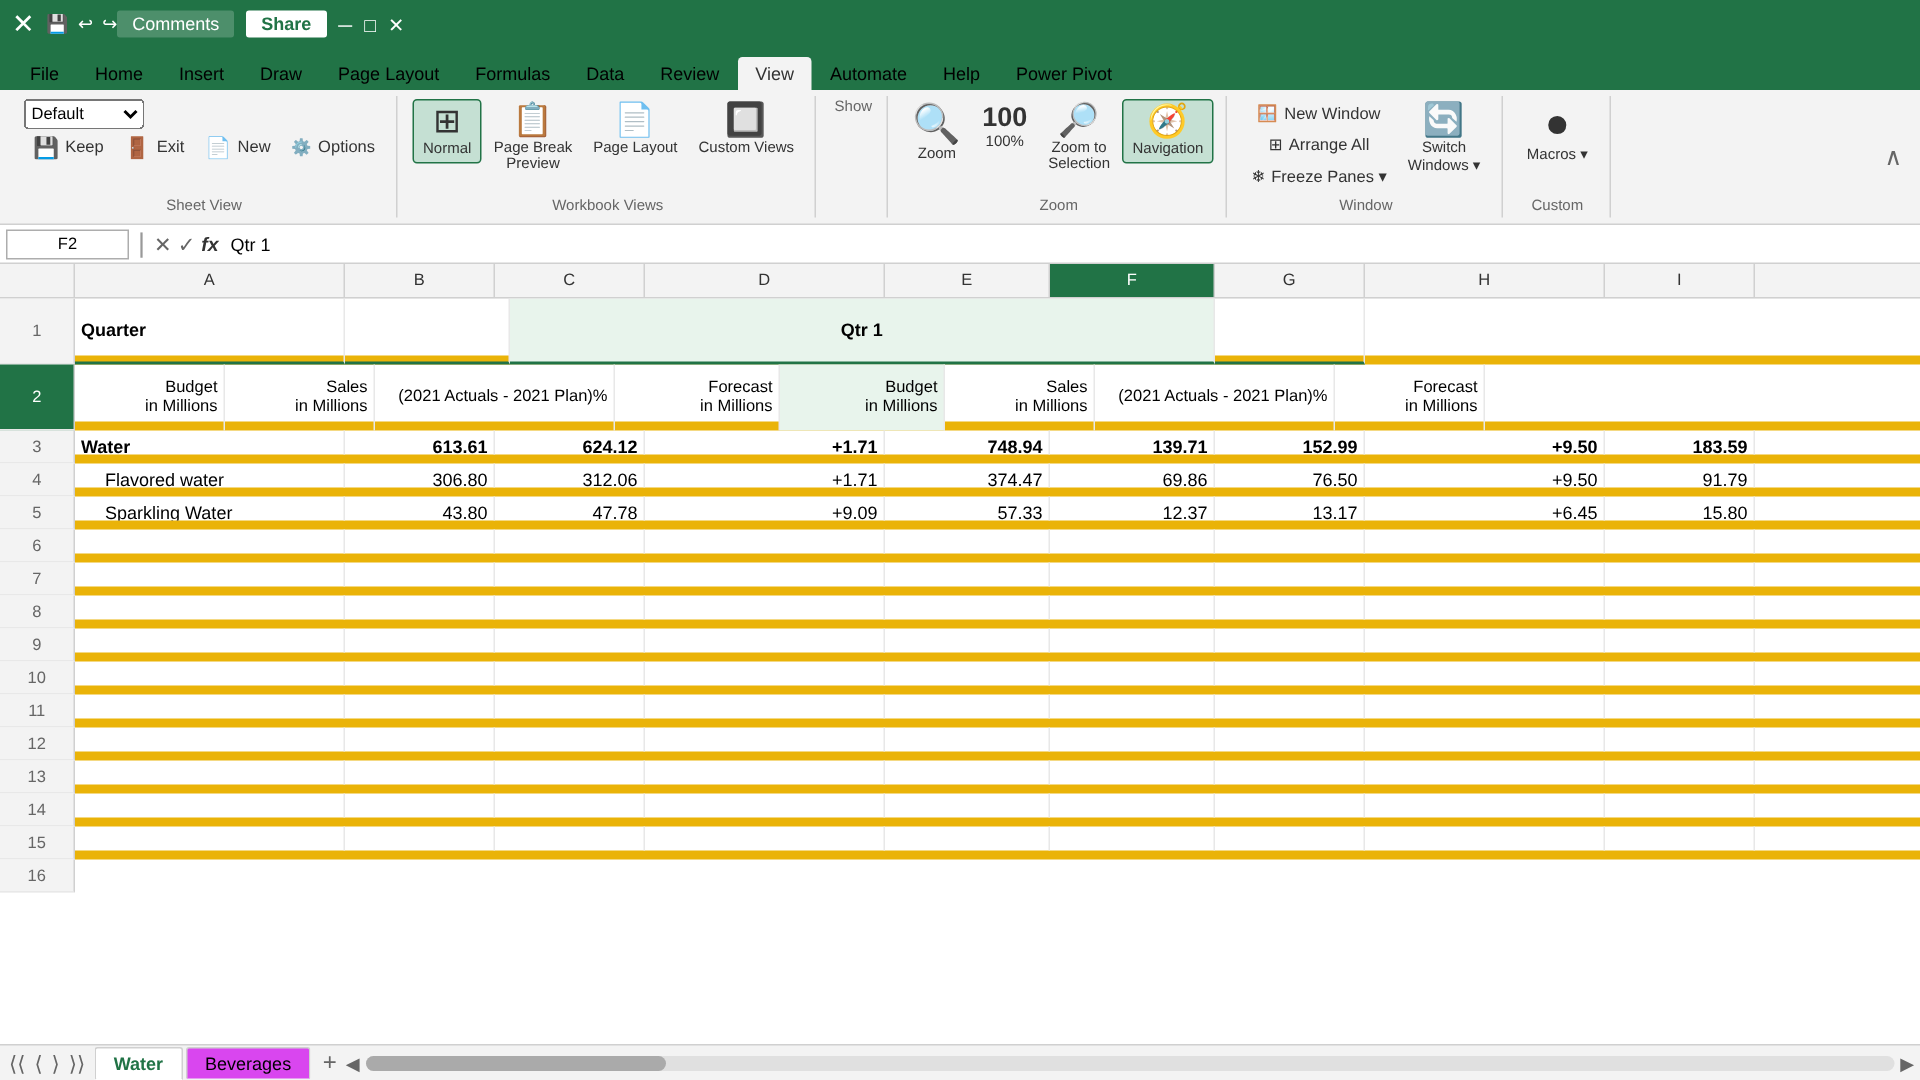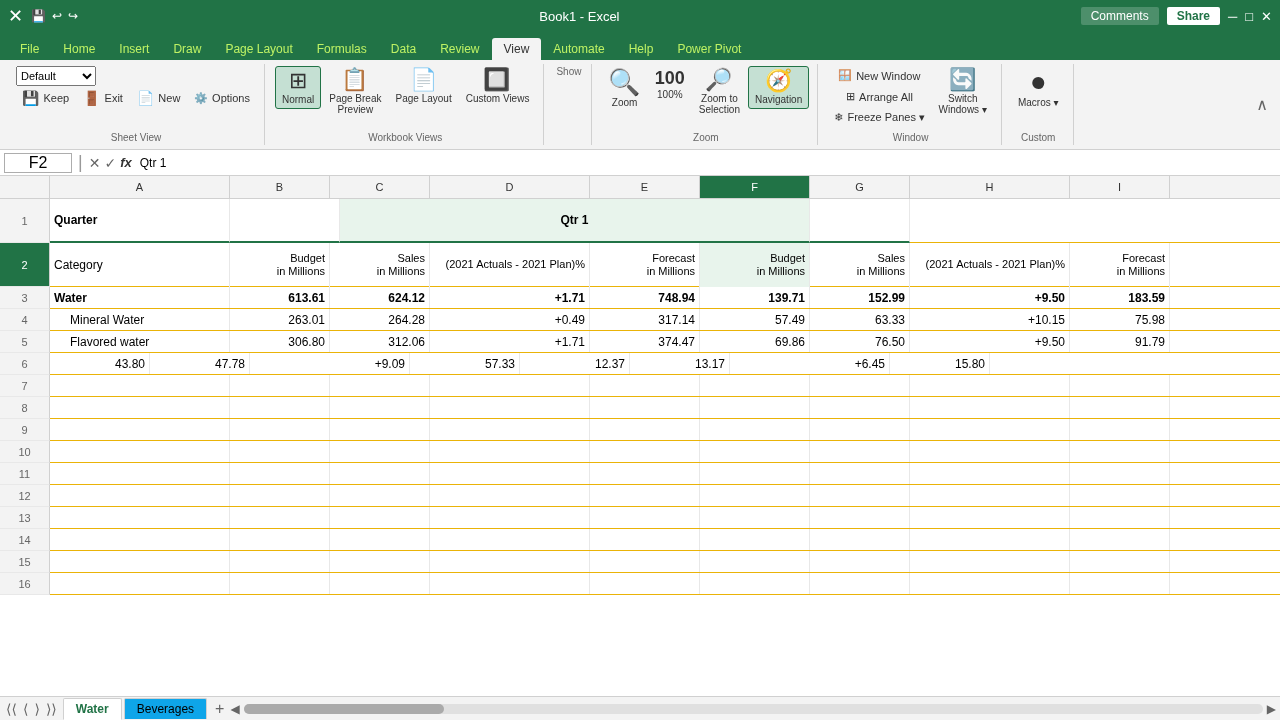--- a/index.html
+++ b/index.html
@@ -7,93 +7,92 @@
 
     
     .title-bar { height: 32px; background: #217346; display: flex; align-items: center; padding: 0 8px; color: white; font-size: 13px; }
     .title-bar-left { display: flex; gap: 8px; align-items: center; }
     .title-bar-center { flex: 1; text-align: center; font-size: 13px; }
     .title-bar-right { display: flex; gap: 8px; align-items: center; justify-content: flex-end; }
     .title-btn { background: rgba(255,255,255,0.2); border: none; color: white; padding: 2px 10px; border-radius: 2px; cursor: pointer; font-size: 12px; }
 
     
     .ribbon-tabs { height: 28px; background: #217346; display: flex; align-items: flex-end; padding: 0 8px; }
-    .ribbon-tab { padding: 4px 12px; color: #bef264; font-size: 12px; cursor: pointer; border-radius: 3px 3px 0 0; }
+    .ribbon-tab { padding: 4px 12px; color: #000000; font-size: 12px; cursor: pointer; border-radius: 3px 3px 0 0; }
     .ribbon-tab.active { background: #f3f3f3; color: #333; }
 
     
     .ribbon { background: #f3f3f3; border-bottom: 1px solid #d0d0d0; padding: 4px 8px; display: flex; gap: 2px; align-items: stretch; height: 90px; }
     .ribbon-group { display: flex; flex-direction: column; align-items: center; border-right: 1px solid #d0d0d0; padding: 0 8px; min-width: fit-content; }
     .ribbon-group-items { display: flex; gap: 2px; align-items: flex-start; flex: 1; padding: 2px 0; }
     .ribbon-group-label { font-size: 10px; color: #666; padding: 2px; text-align: center; }
     .ribbon-btn { display: flex; flex-direction: column; align-items: center; justify-content: center; padding: 3px 6px; border: none; background: none; cursor: pointer; border-radius: 3px; font-size: 10px; color: #333; gap: 2px; min-width: 36px; }
     .ribbon-btn.active { background: #c5e0d3; border: 1px solid #217346; }
     .ribbon-btn-icon { font-size: 18px; line-height: 1; }
     .ribbon-btn-small { flex-direction: row; padding: 3px 6px; font-size: 11px; min-width: auto; gap: 4px; }
     .ribbon-btn-small .ribbon-btn-icon { font-size: 14px; }
     .checkbox-row { display: flex; align-items: center; gap: 4px; font-size: 11px; color: #333; padding: 1px 2px; cursor: pointer; }
     .checkbox-row input[type=checkbox] { width: 12px; height: 12px; }
 
     
     .formula-bar { height: 26px; background: #fff; border-bottom: 1px solid #d0d0d0; display: flex; align-items: center; padding: 0 4px; gap: 4px; }
-    .name-box { width: 68px; height: 20px; border: 1px solid #adadad; padding: 0 4px; font-size: 16px; text-align: center; }
+    .name-box { width: 82px; height: 20px; border: 1px solid #adadad; padding: 0 4px; font-size: 11px; text-align: center; }
     .formula-controls { display: flex; gap: 4px; align-items: center; color: #666; }
     .formula-input { flex: 1; border: none; outline: none; font-size: 12px; padding: 0 4px; }
 
     
     .spreadsheet-container { display: flex; flex-direction: column; height: calc(720px - 32px - 28px - 90px - 26px - 24px); }
     .grid-wrapper { display: flex; flex-direction: column; height: 100%; }
     .col-headers { display: flex; background: #f3f3f3; border-bottom: 1px solid #d0d0d0; }
     .row-num-header { width: 50px; min-width: 50px; height: 22px; border-right: 1px solid #d0d0d0; background: #f3f3f3; }
     .col-header { height: 22px; border-right: 1px solid #d0d0d0; text-align: center; font-size: 11px; color: #333; line-height: 22px; background: #f3f3f3; flex-shrink: 0; }
     .col-header.selected { background: #217346; color: white; }
 
     .grid-body { display: flex; flex: 1; overflow: auto; }
     .row-nums { width: 50px; min-width: 50px; flex-shrink: 0; }
     .row-num { height: 22px; border-bottom: 1px solid #e8e8e8; border-right: 1px solid #d0d0d0; text-align: center; font-size: 11px; color: #666; line-height: 22px; background: #f3f3f3; }
     .row-num.selected { background: #217346; color: white; }
 
     .grid-cells { flex: 1; }
-    .grid-row { display: flex; border-bottom: 1px solid #eab308; height: 22px; }
+    .grid-row { display: flex; border-bottom: 6px solid #eab308; height: 22px; }
     .cell { border-right: 1px solid #e8e8e8; font-size: 12px; padding: 0 4px; line-height: 22px; overflow: hidden; white-space: nowrap; flex-shrink: 0; }
     .cell.selected { background: #e8f4ec; }
     .cell.bold { font-weight: bold; }
     .cell.right { text-align: right; }
     .cell.center { text-align: center; }
 
     
     .grid-row.tall { height: 44px; }
     .cell.tall { height: 44px; line-height: 1.2; display: flex; align-items: center; padding: 2px 4px; white-space: pre-wrap; flex-shrink: 0; }
     .cell.tall.right { justify-content: flex-end; }
     .cell.tall.center { justify-content: center; }
 
     
     .sheet-tabs { height: 24px; background: #f3f3f3; border-top: 1px solid #d0d0d0; display: flex; align-items: center; padding: 0 4px; gap: 0; }
     .sheet-tab-nav { display: flex; gap: 2px; margin-right: 4px; color: #666; font-size: 14px; }
     .sheet-tab-nav span { cursor: pointer; padding: 0 2px; }
-    .sheet-tab { padding: 3px 12px; font-size: 12px; cursor: pointer; border: 1px solid #d0d0d0; border-bottom: none; background: #0ea5e9; margin-right: 2px; border-radius: 2px 2px 0 0; }
+    .sheet-tab { padding: 3px 12px; font-size: 12px; cursor: pointer; border: 1px solid #d0d0d0; border-bottom: none; background: #d946ef; margin-right: 2px; border-radius: 2px 2px 0 0; }
     .sheet-tab.active { background: #fff; border-bottom: 1px solid #fff; font-weight: bold; color: #217346; }
     .sheet-tab-add { padding: 2px 6px; font-size: 16px; cursor: pointer; color: #666; background: none; border: none; }
     .scrollbar-area { flex: 1; display: flex; align-items: center; }
     .h-scrollbar { flex: 1; height: 10px; background: #e0e0e0; border-radius: 5px; margin: 0 4px; position: relative; }
     .h-scrollbar-thumb { height: 10px; background: #aaa; border-radius: 5px; width: 200px; position: absolute; left: 0; }
   </style>
 </head>
 <body>
 
 <div class="title-bar">
   <div class="title-bar-left">
     <span style="font-size:18px;">✕</span>
     <span style="display:flex;gap:6px;font-size:12px;">
       <span>💾</span>
       <span>↩</span>
       <span>↪</span>
     </span>
   </div>
-  <div class="title-bar-center">Book1 - Excel</div>
   <div class="title-bar-right">
     <button class="title-btn">Comments</button>
     <button class="title-btn" style="background:#fff;color:#217346;font-weight:bold;">Share</button>
     <span style="cursor:pointer;">─</span>
     <span style="cursor:pointer;">□</span>
     <span style="cursor:pointer;">✕</span>
   </div>
 </div>
 
 <div class="ribbon-tabs">
@@ -286,21 +285,20 @@
       <div class="grid-cells">
 
         <div class="grid-row tall">
           <div class="cell tall bold" style="width:180px;border-bottom:2px solid #217346;">Quarter</div>
           <div class="cell tall" style="width:110px;border-bottom:2px solid #217346;"></div>
           <div class="cell tall bold center" style="width:470px;border-bottom:2px solid #217346;justify-content:center;background:#e8f4ec;">Qtr 1</div>
           <div class="cell tall" style="width:100px;border-bottom:2px solid #217346;"></div>
         </div>
 
         <div class="grid-row tall">
-          <div class="cell tall" style="width:180px;">Category</div>
           <div class="cell tall right" style="width:100px;font-size:11px;">Budget
 in Millions</div>
           <div class="cell tall right" style="width:100px;font-size:11px;">Sales
 in Millions</div>
           <div class="cell tall right" style="width:160px;font-size:11px;">(2021 Actuals - 2021 Plan)%</div>
           <div class="cell tall right" style="width:110px;font-size:11px;">Forecast
 in Millions</div>
           <div class="cell tall right selected" style="width:110px;font-size:11px;background:#e8f4ec;">Budget
 in Millions</div>
           <div class="cell tall right" style="width:100px;font-size:11px;">Sales
@@ -315,45 +313,35 @@
           <div class="cell bold right" style="width:100px;">613.61</div>
           <div class="cell bold right" style="width:100px;text-align:right;">624.12</div>
           <div class="cell bold right" style="width:160px;">+1.71</div>
           <div class="cell bold right" style="width:110px;">748.94</div>
           <div class="cell bold right" style="width:110px;">139.71</div>
           <div class="cell bold right" style="width:100px;">152.99</div>
           <div class="cell bold right" style="width:160px;">+9.50</div>
           <div class="cell bold right" style="width:100px;">183.59</div>
         </div>
 
-        <div class="grid-row">
-          <div class="cell" style="width:180px;padding-left:20px;">Mineral Water</div>
-          <div class="cell right" style="width:100px;">263.01</div>
-          <div class="cell right" style="width:100px;">264.28</div>
-          <div class="cell right" style="width:160px;">+0.49</div>
-          <div class="cell right" style="width:110px;">317.14</div>
-          <div class="cell right" style="width:110px;">57.49</div>
-          <div class="cell right" style="width:100px;">63.33</div>
-          <div class="cell right" style="width:160px;">+10.15</div>
-          <div class="cell right" style="width:100px;">75.98</div>
-        </div>
 
         <div class="grid-row">
           <div class="cell" style="width:180px;padding-left:20px;">Flavored water</div>
           <div class="cell right" style="width:100px;">306.80</div>
           <div class="cell right" style="width:100px;">312.06</div>
           <div class="cell right" style="width:160px;">+1.71</div>
           <div class="cell right" style="width:110px;">374.47</div>
           <div class="cell right" style="width:110px;">69.86</div>
           <div class="cell right" style="width:100px;">76.50</div>
           <div class="cell right" style="width:160px;">+9.50</div>
           <div class="cell right" style="width:100px;">91.79</div>
         </div>
 
         <div class="grid-row">
+          <div class="cell" style="width:180px;padding-left:20px;">Sparkling Water</div>
           <div class="cell right" style="width:100px;">43.80</div>
           <div class="cell right" style="width:100px;">47.78</div>
           <div class="cell right" style="width:160px;">+9.09</div>
           <div class="cell right" style="width:110px;">57.33</div>
           <div class="cell right" style="width:110px;">12.37</div>
           <div class="cell right" style="width:100px;">13.17</div>
           <div class="cell right" style="width:160px;">+6.45</div>
           <div class="cell right" style="width:100px;">15.80</div>
         </div>
 

